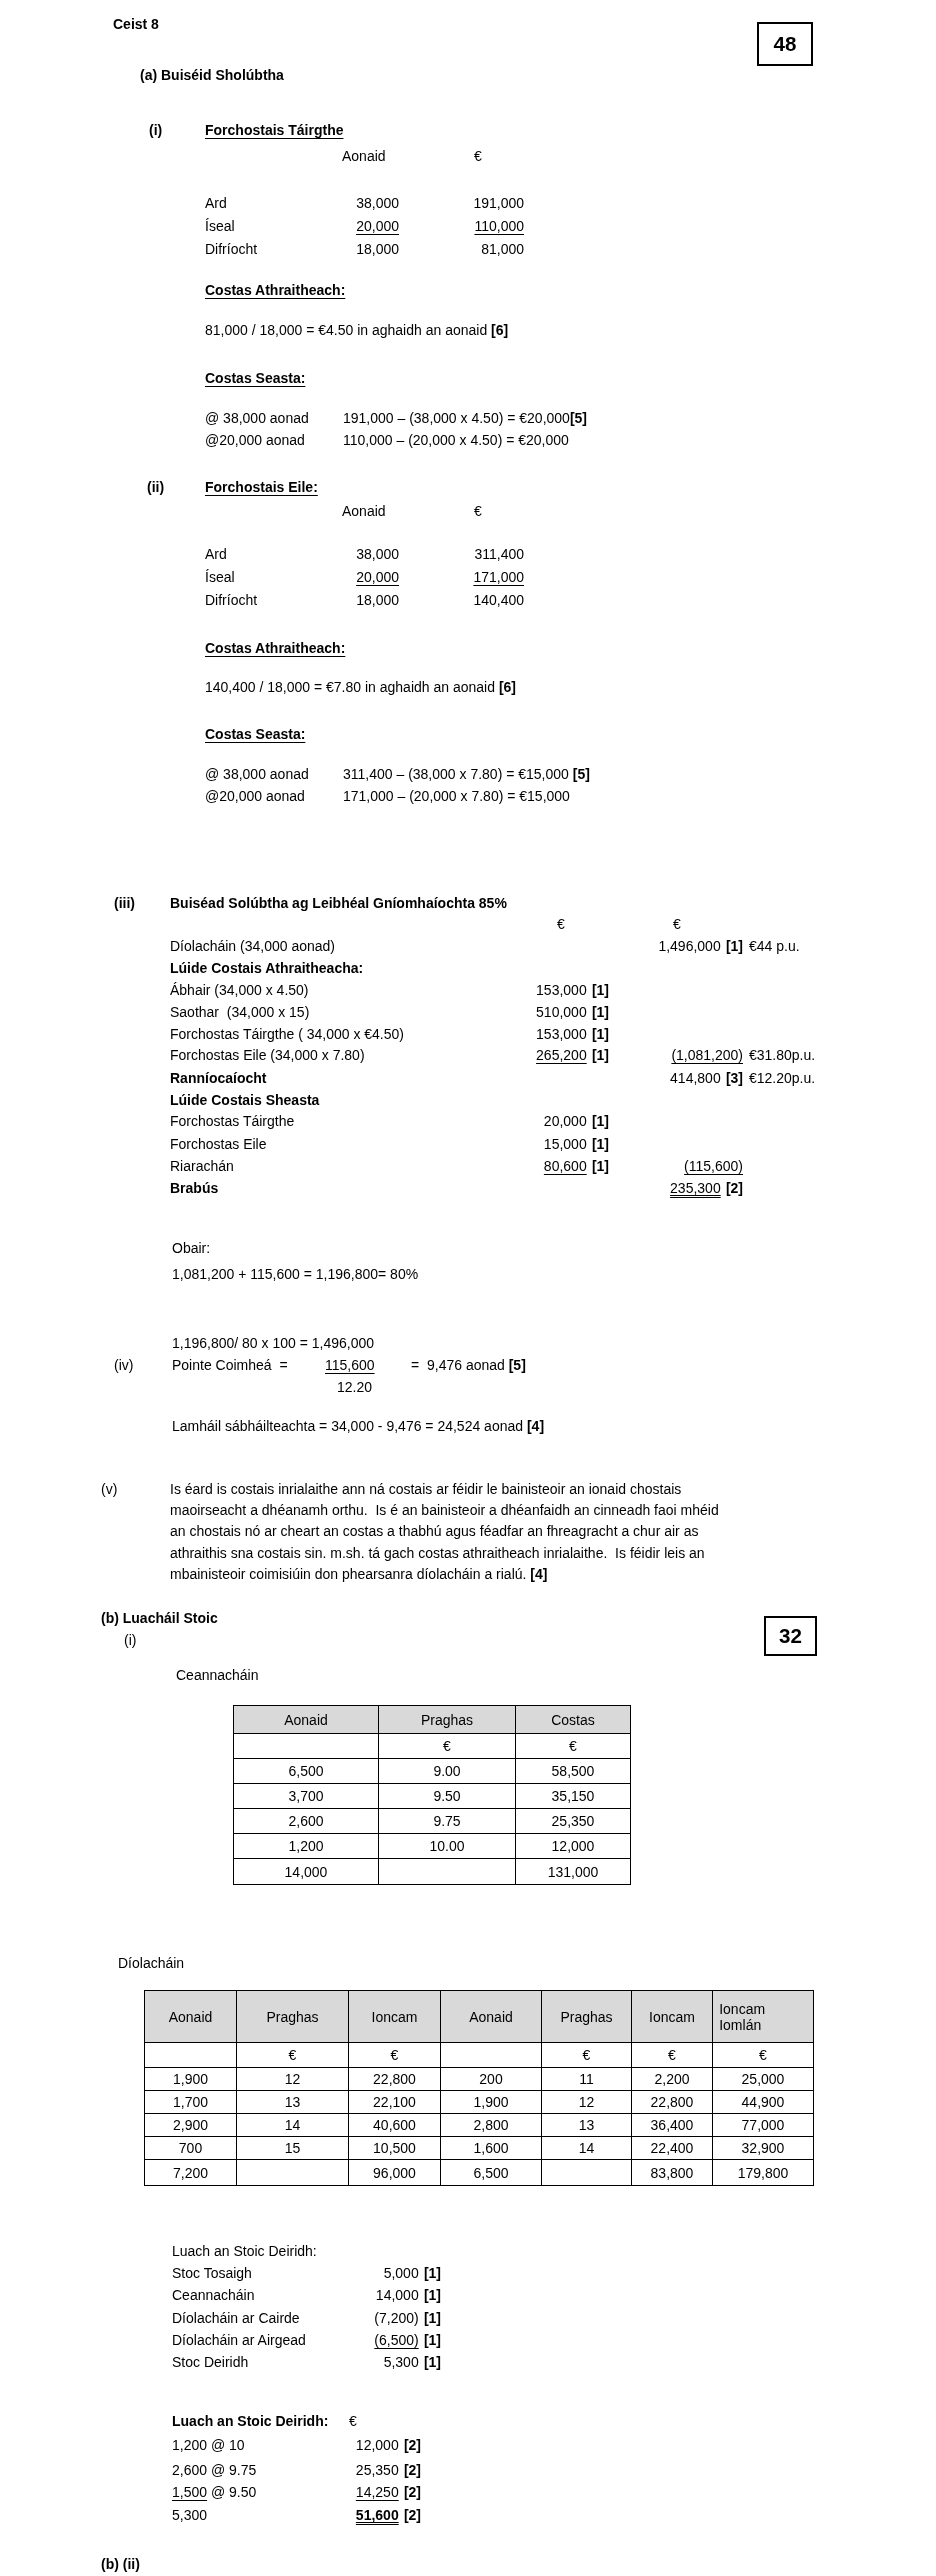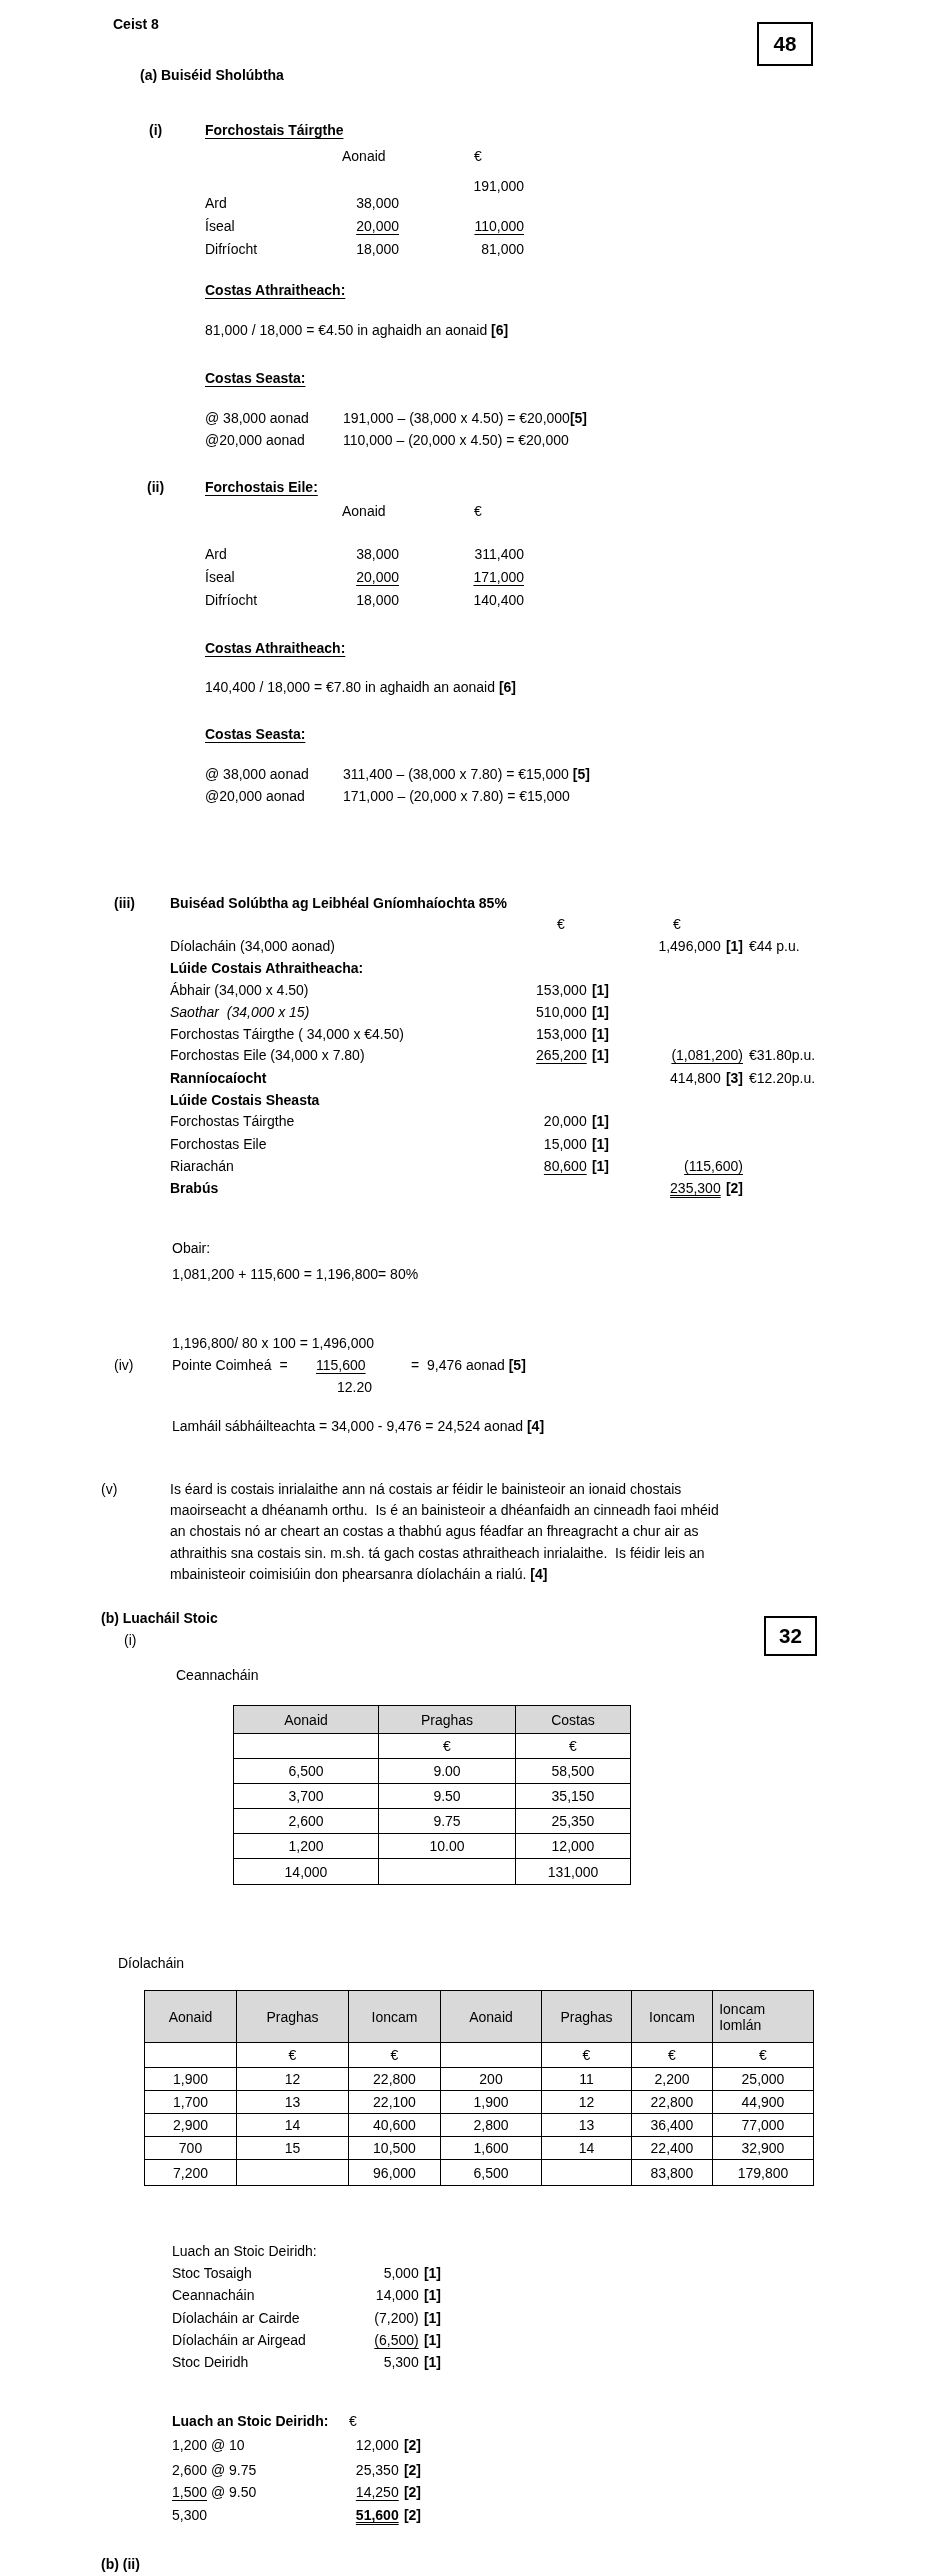--- a/index.html
+++ b/index.html
@@ -31,21 +31,21 @@
   </div>
   <div class="l b" style="left:140px;top:67px;">(a) Buiséid Sholúbtha</div>
 
   <div class="l b" style="left:149px;top:122px;">(i)</div>
   <div class="l b u" style="left:205px;top:122px;">Forchostais Táirgthe</div>
   <div class="l" style="left:342px;top:148px;">Aonaid</div>
   <div class="l" style="left:474px;top:148px;">€</div>
 
   <div class="l" style="left:205px;top:195px;">Ard</div>
   <div class="num" style="left:296px;top:195px;width:103px;">38,000</div>
-  <div class="num" style="left:421px;top:178px;width:103px;">191,000</div>
+  <div class="num" style="left:421px;top:195px;width:103px;">191,000</div>
   <div class="l" style="left:205px;top:218px;">Íseal</div>
   <div class="num u" style="left:296px;top:218px;width:103px;">20,000</div>
   <div class="num u" style="left:421px;top:218px;width:103px;">110,000</div>
   <div class="l" style="left:205px;top:241px;">Difríocht</div>
   <div class="num" style="left:296px;top:241px;width:103px;">18,000</div>
   <div class="num" style="left:421px;top:241px;width:103px;">81,000</div>
 
   <div class="l b u" style="left:205px;top:282px;">Costas Athraitheach:</div>
   <div class="l" style="left:205px;top:322px;"><span>81,000 / 18,000 = €4.50 in aghaidh an aonaid </span><span class="mk0">[6]</span></div>
 
@@ -85,21 +85,21 @@
 
   <div class="l" style="left:170px;top:938px;">Díolacháin (34,000 aonad)</div>
   <div class="num" style="left:623px;top:938px;width:120px;"><span>1,496,000</span><span class="mk">[1]</span></div>
   <div class="l" style="left:749px;top:938px;">€44 p.u.</div>
 
   <div class="l b" style="left:170px;top:960px;">Lúide Costais Athraitheacha:</div>
 
   <div class="l" style="left:170px;top:982px;">Ábhair (34,000 x 4.50)</div>
   <div class="num" style="left:489px;top:982px;width:120px;"><span>153,000</span><span class="mk">[1]</span></div>
 
-  <div class="l" style="left:170px;top:1004px;font-style:italic;">Saothar  (34,000 x 15)</div>
+  <div class="l" style="left:170px;top:1004px;">Saothar  (34,000 x 15)</div>
   <div class="num" style="left:489px;top:1004px;width:120px;"><span>510,000</span><span class="mk">[1]</span></div>
 
   <div class="l" style="left:170px;top:1026px;">Forchostas Táirgthe ( 34,000 x €4.50)</div>
   <div class="num" style="left:489px;top:1026px;width:120px;"><span>153,000</span><span class="mk">[1]</span></div>
 
   <div class="l" style="left:170px;top:1047px;">Forchostas Eile (34,000 x 7.80)</div>
   <div class="num" style="left:489px;top:1047px;width:120px;"><span class="u">265,200</span><span class="mk">[1]</span></div>
   <div class="num" style="left:623px;top:1047px;width:120px;"><span class="u">(1,081,200)</span></div>
   <div class="l" style="left:749px;top:1047px;">€31.80p.u.</div>
 
@@ -121,21 +121,21 @@
 
   <div class="l b" style="left:170px;top:1180px;">Brabús</div>
   <div class="num" style="left:623px;top:1180px;width:120px;"><span class="du">235,300</span><span class="mk">[2]</span></div>
 
   <div class="l" style="left:172px;top:1240px;">Obair:</div>
   <div class="l" style="left:172px;top:1266px;">1,081,200 + 115,600 = 1,196,800= 80%</div>
   <div class="l" style="left:172px;top:1288px;margin-top:47px;">1,196,800/ 80 x 100 = 1,496,000</div>
 
   <div class="l" style="left:114px;top:1357px;">(iv)</div>
   <div class="l" style="left:172px;top:1357px;">Pointe Coimheá  =</div>
-  <div class="l u" style="left:316px;top:1357px;">115,600</div>
+  <div class="l u" style="left:325px;top:1357px;">115,600</div>
   <div class="l" style="left:411px;top:1357px;"><span>=  9,476 aonad </span><span class="mk0">[5]</span></div>
   <div class="l" style="left:337px;top:1379px;">12.20</div>
   <div class="l" style="left:172px;top:1418px;"><span>Lamháil sábháilteachta = 34,000 - 9,476 = 24,524 aonad </span><span class="mk0">[4]</span></div>
 
   <div class="l" style="left:101px;top:1481px;">(v)</div>
   <div class="l" style="left:170px;top:1481px;">Is éard is costais inrialaithe ann ná costais ar féidir le bainisteoir an ionaid chostais</div>
   <div class="l" style="left:170px;top:1502px;">maoirseacht a dhéanamh orthu.  Is é an bainisteoir a dhéanfaidh an cinneadh faoi mhéid</div>
   <div class="l" style="left:170px;top:1523px;">an chostais nó ar cheart an costas a thabhú agus féadfar an fhreagracht a chur air as</div>
   <div class="l" style="left:170px;top:1545px;">athraithis sna costais sin. m.sh. tá gach costas athraitheach inrialaithe.  Is féidir leis an</div>
   <div class="l" style="left:170px;top:1566px;"><span>mbainisteoir coimisiúin don phearsanra díolacháin a rialú. </span><span class="mk0">[4]</span></div>

